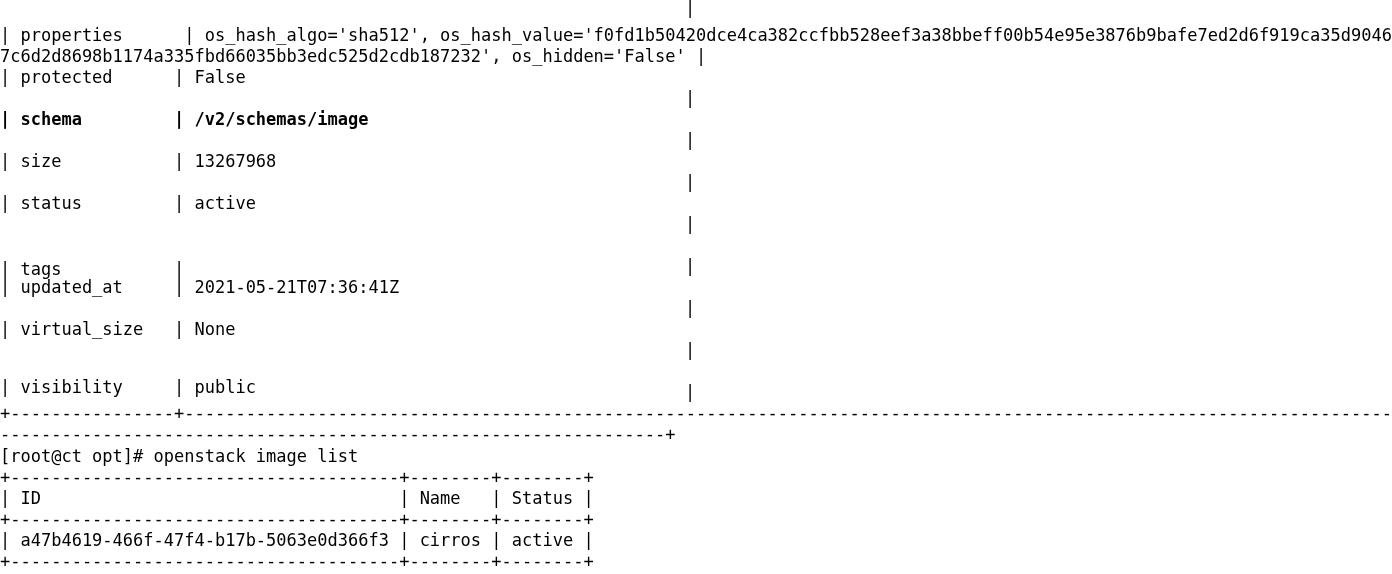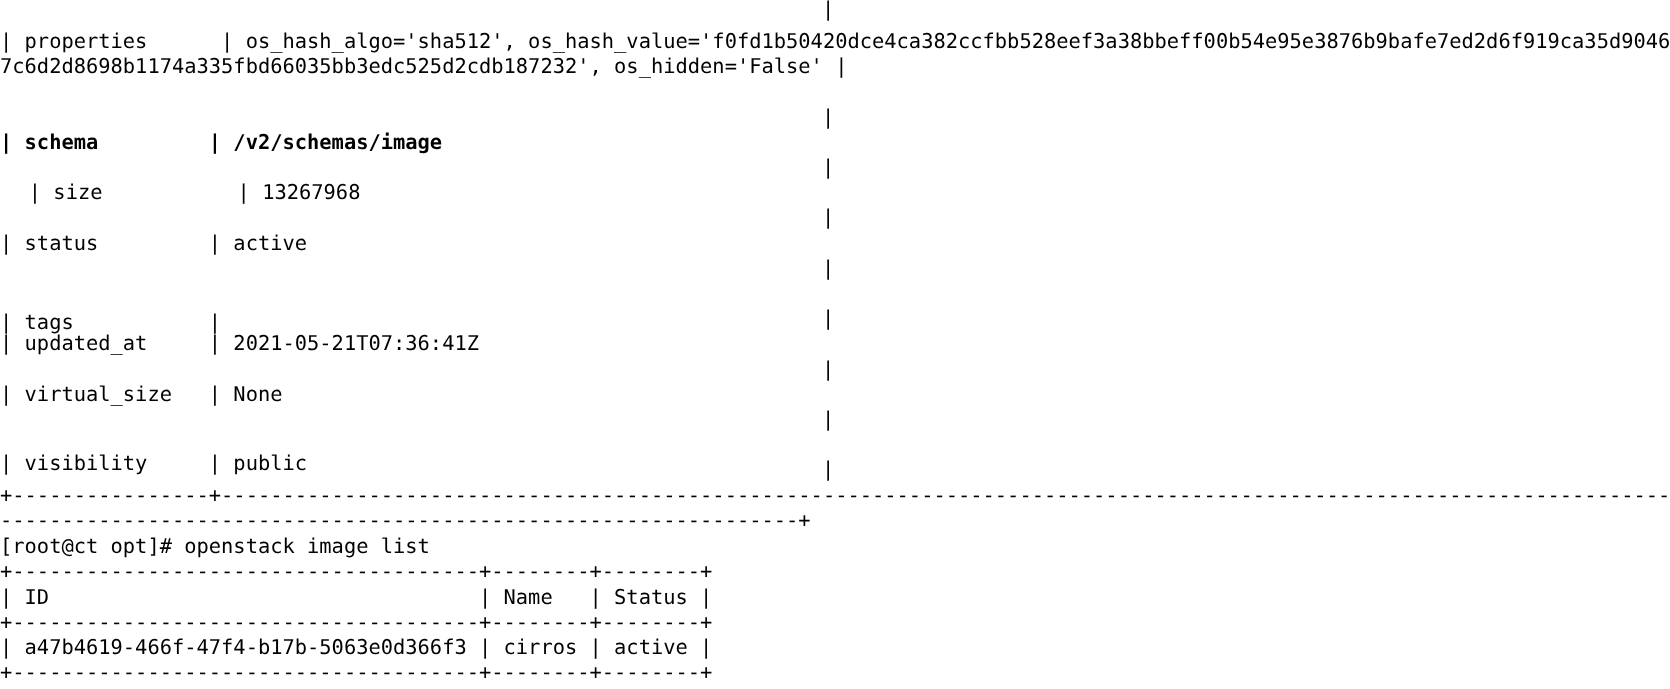--- a/index.html
+++ b/index.html
@@ -58,28 +58,29 @@
   
   <div class="tline" style="top:-2px;"><span class="contbar" style="left:685px; position:relative;">|</span></div>
 
   
   <div class="tline" style="top:25px;">| properties      | os_hash_algo='sha512', os_hash_value='f0fd1b50420dce4ca382ccfbb528eef3a38bbeff00b54e95e3876b9bafe7ed2d6f919ca35d9046d4</div>
 
   
   <div class="tline" style="top:46px;">7c6d2d8698b1174a335fbd66035bb3edc525d2cdb187232', os_hidden='False' |</div>
 
   
+  <div class="tline" style="top:67px;">| protected      | False</div>
   <div class="tline" style="top:88px;"><span class="contbar" style="left:685px; position:relative;">|</span></div>
 
   
   <div class="tline" style="top:109px;font-weight:bold;">| schema         | /v2/schemas/image</div>
   <div class="tline" style="top:130px;"><span class="contbar" style="left:685px; position:relative;">|</span></div>
 
   
-  <div class="tline" style="top:151px;margin-left:24px;">| size           | 13267968</div>
+  <div class="tline" style="top:151px;">| size           | 13267968</div>
   <div class="tline" style="top:172px;"><span class="contbar" style="left:685px; position:relative;">|</span></div>
 
   
   <div class="tline" style="top:193px;">| status         | active</div>
   <div class="tline" style="top:214px;"><span class="contbar" style="left:685px; position:relative;">|</span></div>
 
   
   <div class="tline" style="top:235px;margin-top:24px;">| tags           |</div>
   <div class="tline" style="top:256px;"><span class="contbar" style="left:685px; position:relative;">|</span></div>
 

